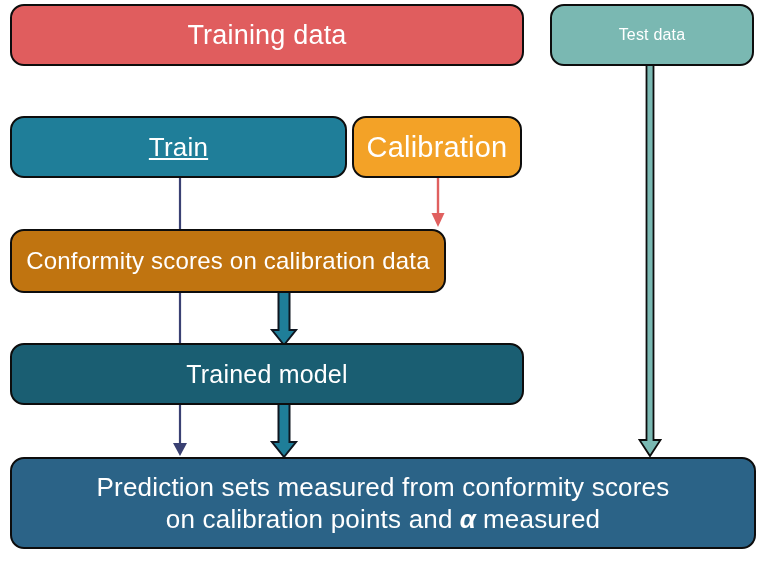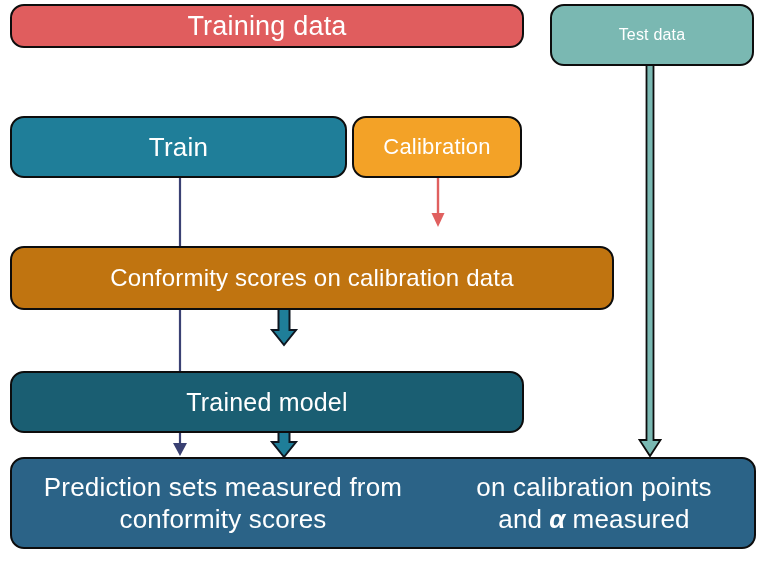--- a/index.html
+++ b/index.html
@@ -23,28 +23,28 @@
     border: 2.5px solid #0d0d0d;
     border-radius: 14px;
     color: #ffffff;
     display: flex;
     align-items: center;
     justify-content: center;
     text-align: center;
     z-index: 1;
     letter-spacing: 0.2px;
   }
-  .box-training   { left: 10px;  top: 4px;   width: 514px; height: 44px;  background: #e05d5e; font-size: 27px; }
+  .box-training   { left: 10px;  top: 4px;   width: 514px; height: 62px;  background: #e05d5e; font-size: 27px; }
   .box-test       { left: 550px; top: 4px;   width: 204px; height: 62px;  background: #7ab8b2; font-size: 16px; }
-  .box-train      { left: 10px;  top: 116px; width: 337px; height: 62px;  background: #1f7e99; font-size: 26px; }
-  .box-calibration{ left: 352px; top: 116px; width: 170px; height: 62px;  background: #f3a227; font-size: 22px; }
-  .box-conformity { left: 10px;  top: 246px; width: 604px; height: 64px;  background: #c07410; font-size: 24px; }
-  .box-trained    { left: 10px;  top: 343px; width: 514px; height: 62px;  background: #1a5e72; font-size: 25px; margin-top: 28px; }
+  .box-train      { left: 10px;  top: 116px; width: 337px; height: 62px;  background: #1f7e99; font-size: 26px; text-decoration: underline; }
+  .box-calibration{ left: 352px; top: 116px; width: 170px; height: 62px;  background: #f3a227; font-size: 29px; }
+  .box-conformity { left: 10px;  top: 229px; width: 436px; height: 64px;  background: #c07410; font-size: 24px; }
+  .box-trained    { left: 10px;  top: 343px; width: 514px; height: 62px;  background: #1a5e72; font-size: 25px; }
   .box-prediction { left: 10px;  top: 457px; width: 746px; height: 92px;  background: #2b6387; font-size: 26px;
-                    flex-direction: row; line-height: 1.25; }
+                    flex-direction: column; line-height: 1.25; }
   .alpha { font-weight: bold; font-style: italic; margin: 0 7px; }
 </style>
 </head>
 <body>
 
 <div class="canvas">
 
   <svg class="arrow-layer" viewBox="0 0 765 562" xmlns="http://www.w3.org/2000/svg">
 
     <g>

